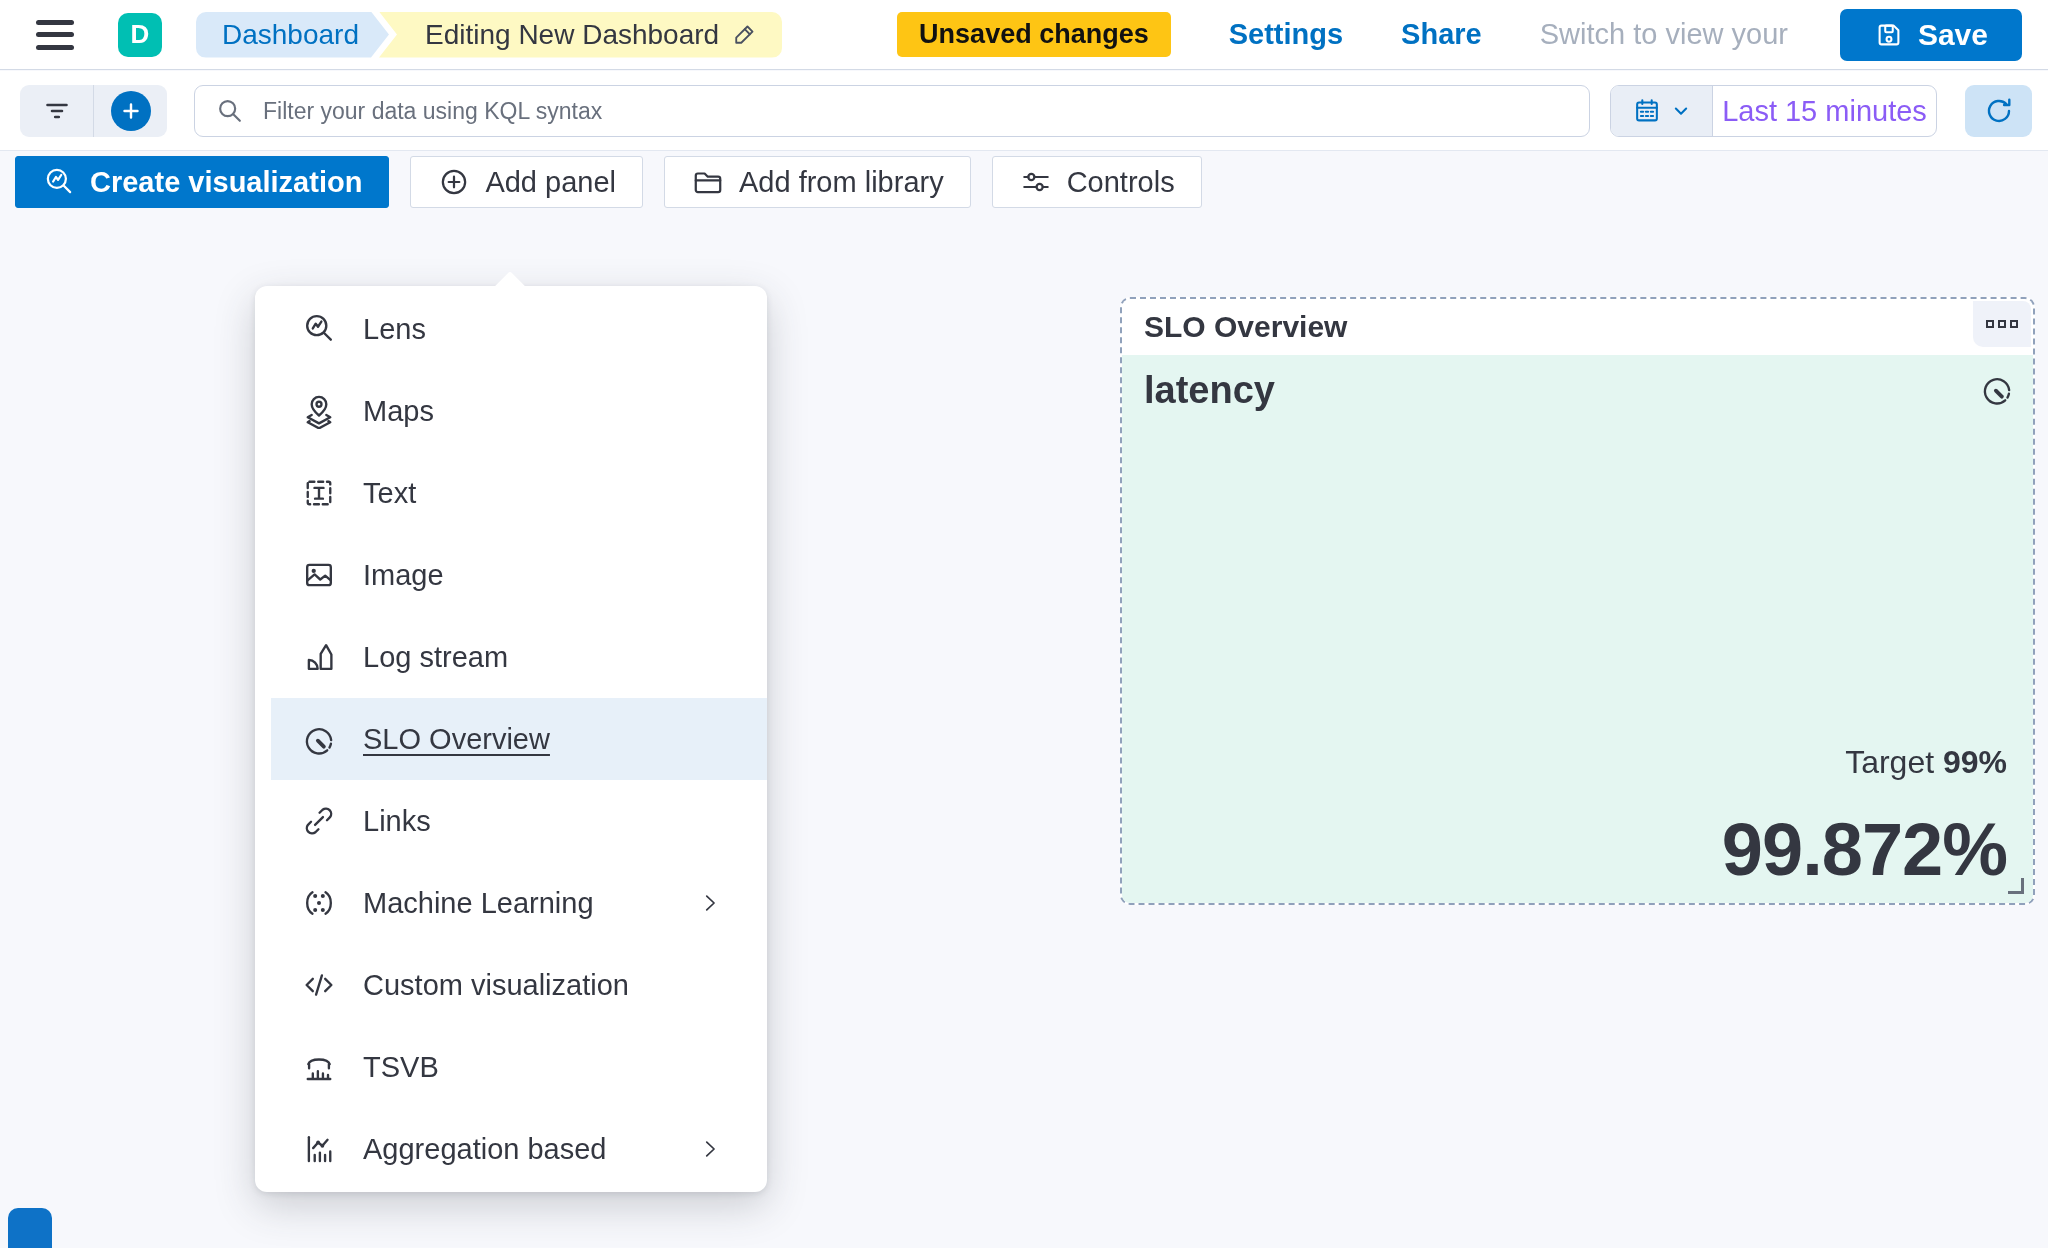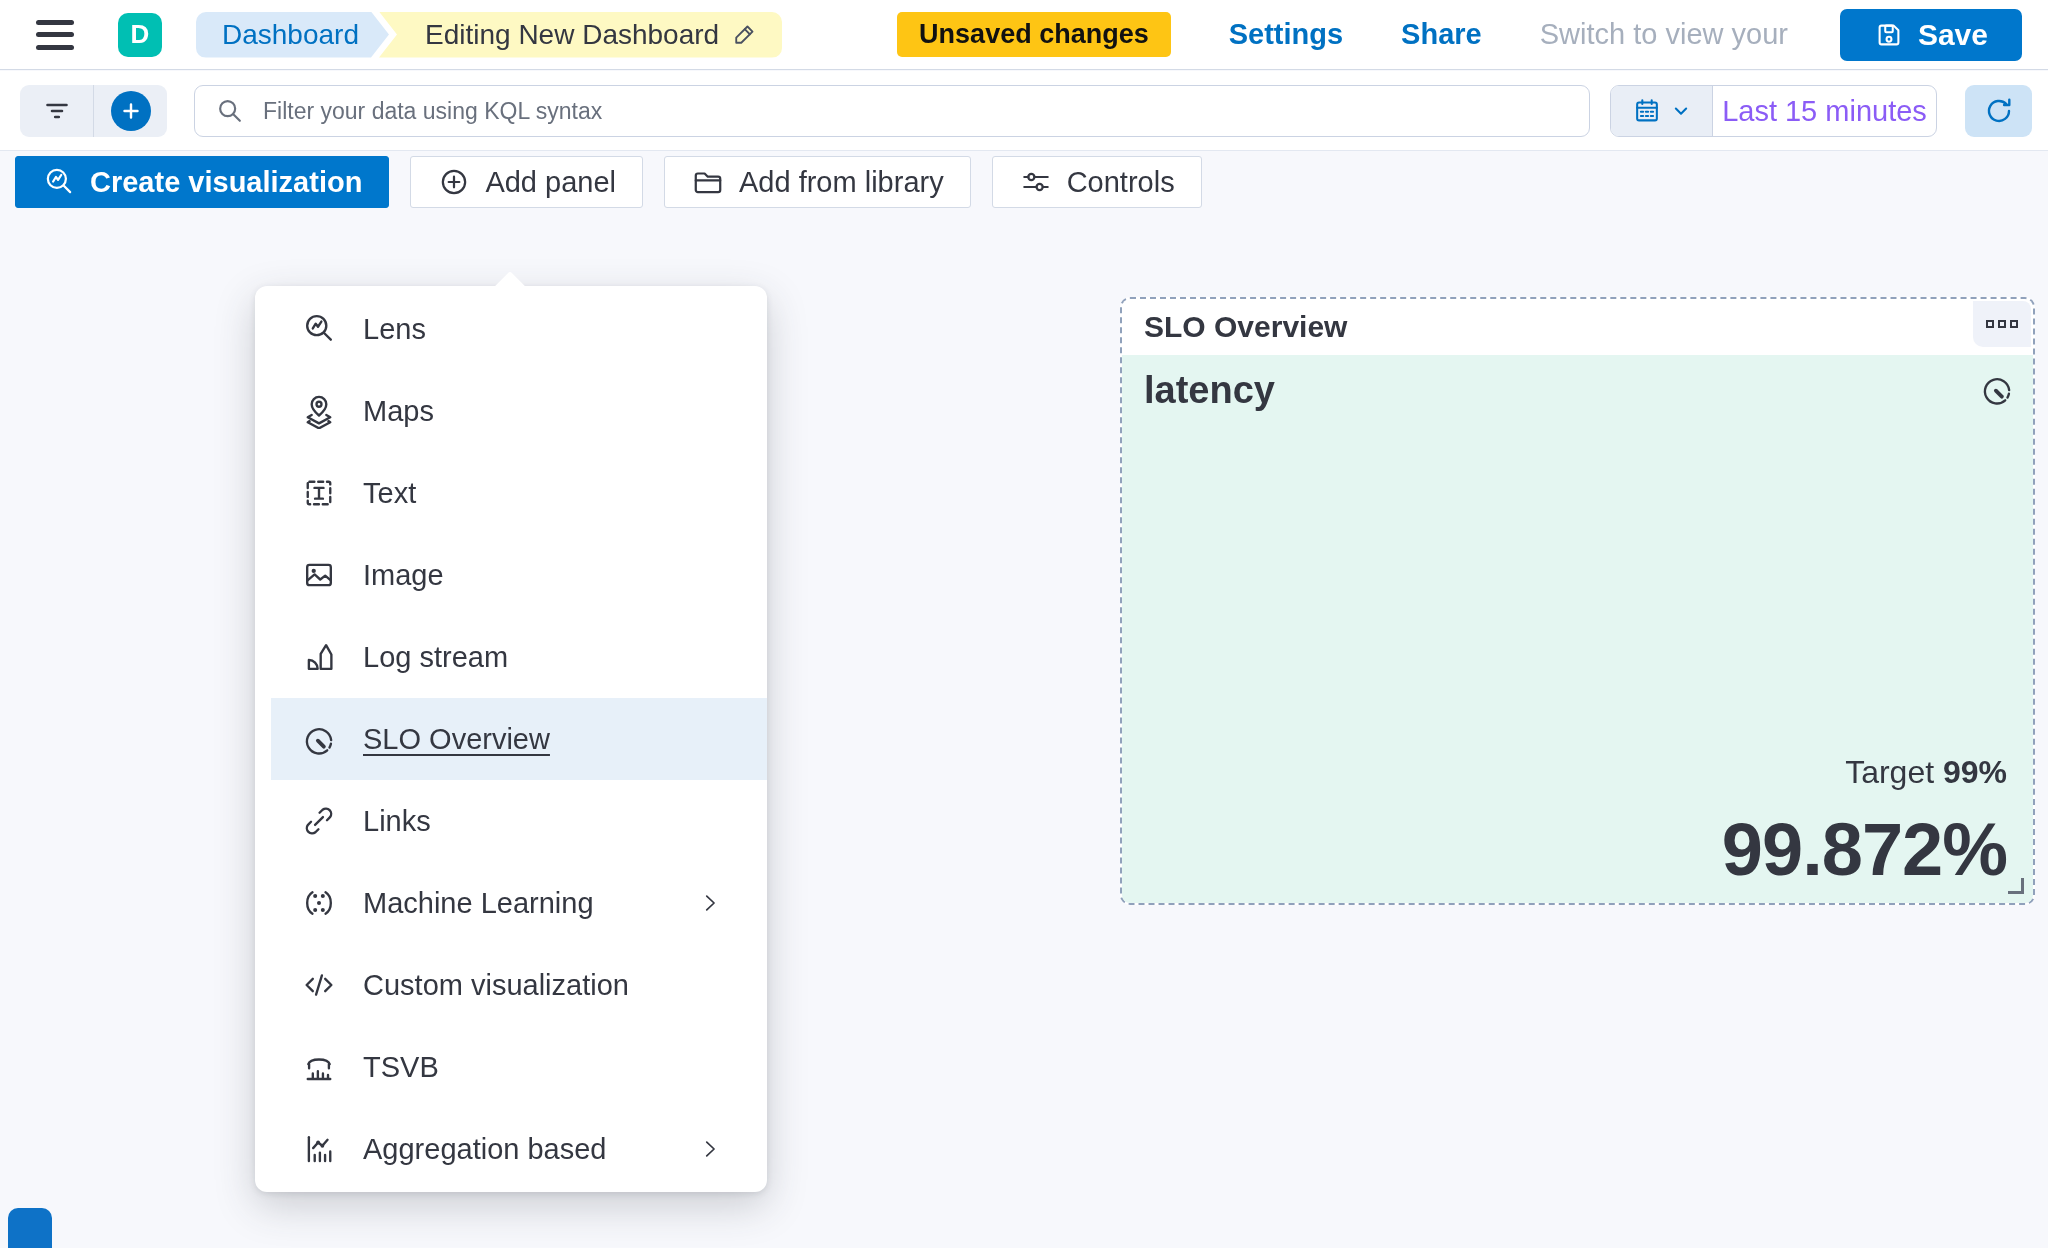--- a/index.html
+++ b/index.html
@@ -94,21 +94,21 @@
   .panel-title { font-size:30px; font-weight:700; color:#343741; }
   .panel-opts { position:absolute; right:2px; top:2px; width:58px; height:46px;
     background:#EFF2F9; border:none; border-radius:0 8px 0 10px;
     display:flex; align-items:center; justify-content:center; gap:4px; cursor:pointer; }
   .panel-opts .bx { width:8px; height:8px; border:2px solid #343741; }
   .panel-body { position:absolute; left:0; top:56px; right:0; bottom:0;
     background:#E4F6F1; border-radius:0 0 8px 8px; }
   .metric-label { position:absolute; left:22px; top:14px; font-size:38px; font-weight:700; color:#343741; }
   .metric-gauge { position:absolute; right:18px; top:16px; width:36px; height:36px; color:#343741; }
   .metric-gauge svg { width:100%; height:100%; }
-  .target-line { position:absolute; right:26px; bottom:112px; font-size:32px; color:#343741; }
+  .target-line { position:absolute; right:26px; bottom:122px; font-size:32px; color:#343741; }
   .target-line b { font-weight:700; }
   .metric-value { position:absolute; right:26px; bottom:16px; font-size:74px;
     font-weight:800; letter-spacing:-1px; color:#343741; line-height:1; }
   .resize-handle { position:absolute; right:9px; bottom:9px; width:16px; height:16px;
     border-right:3px solid #69707D; border-bottom:3px solid #69707D; cursor:nwse-resize; }
 
   .corner-btn { position:absolute; left:8px; top:1208px; width:44px; height:52px;
     background:#0E72C7; border-radius:10px; }
 
   .ic { display:inline-flex; }

